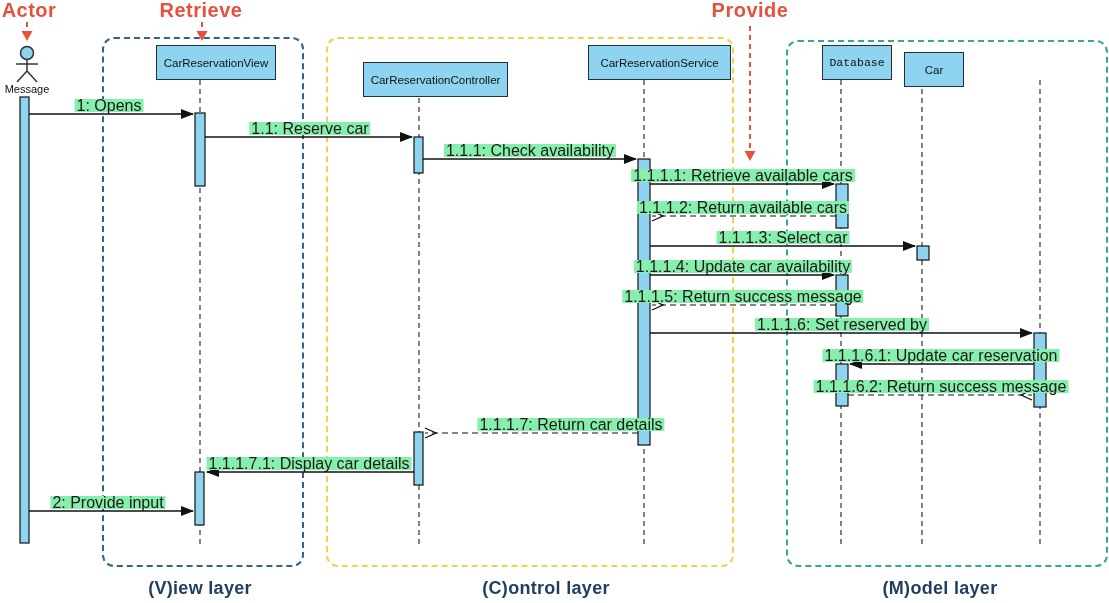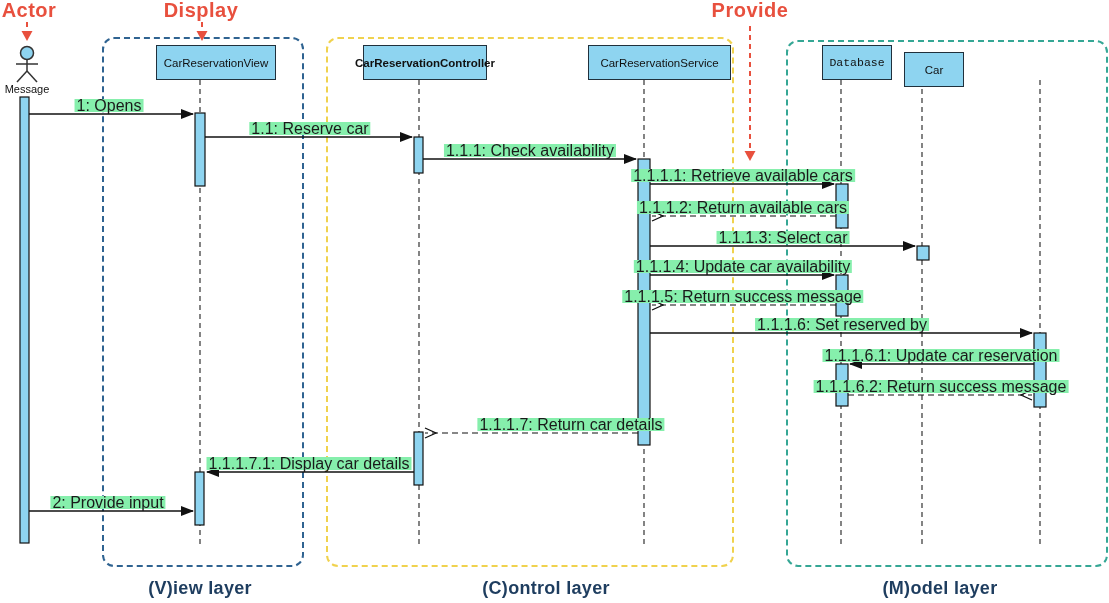--- a/index.html
+++ b/index.html
@@ -110,27 +110,27 @@
 
     <g stroke="#111" stroke-width="1.2" stroke-dasharray="6,4">
       <line x1="836" y1="216" x2="652" y2="216" marker-end="url(#arrowOpen)"></line>
       <line x1="836" y1="305" x2="652" y2="305" marker-end="url(#arrowOpen)"></line>
       <line x1="848" y1="395" x2="1032" y2="395" marker-end="url(#arrowOpen)"></line>
       <line x1="638" y1="433" x2="425" y2="433" marker-end="url(#arrowOpen)"></line>
     </g>
   </svg>
 
   <div class="red-label" style="left:29px;top:0px;">Actor</div>
-  <div class="red-label" style="left:201px;top:0px;">Display</div>
+  <div class="red-label" style="left:201px;top:0px;">Retrieve</div>
   <div class="red-label" style="left:750px;top:0px;">Provide</div>
 
   <div class="actor-name" style="left:27px;top:83px;">Message</div>
 
   <div class="participant" style="left:140px;top:45px;width:120px;">CarReservationView</div>
-  <div class="participant" style="left:347px;top:45px;width:124px;font-weight:bold;">CarReservationController</div>
+  <div class="participant" style="left:347px;top:62px;width:145px;">CarReservationController</div>
   <div class="participant" style="left:572px;top:45px;width:143px;">CarReservationService</div>
   <div class="participant" style="left:806px;top:45px;width:70px;font-family:Liberation Mono, monospace;">Database</div>
   <div class="participant" style="left:888px;top:52px;width:60px;">Car</div>
 
   <div class="msg-label" style="left:109px;top:99px;">1: Opens</div>
   <div class="msg-label" style="left:310px;top:122px;">1.1: Reserve car</div>
   <div class="msg-label" style="left:530px;top:144px;">1.1.1: Check availability</div>
   <div class="msg-label" style="left:743px;top:169px;">1.1.1.1: Retrieve available cars</div>
   <div class="msg-label" style="left:743px;top:201px;">1.1.1.2: Return available cars</div>
   <div class="msg-label" style="left:783px;top:231px;">1.1.1.3: Select car</div>

